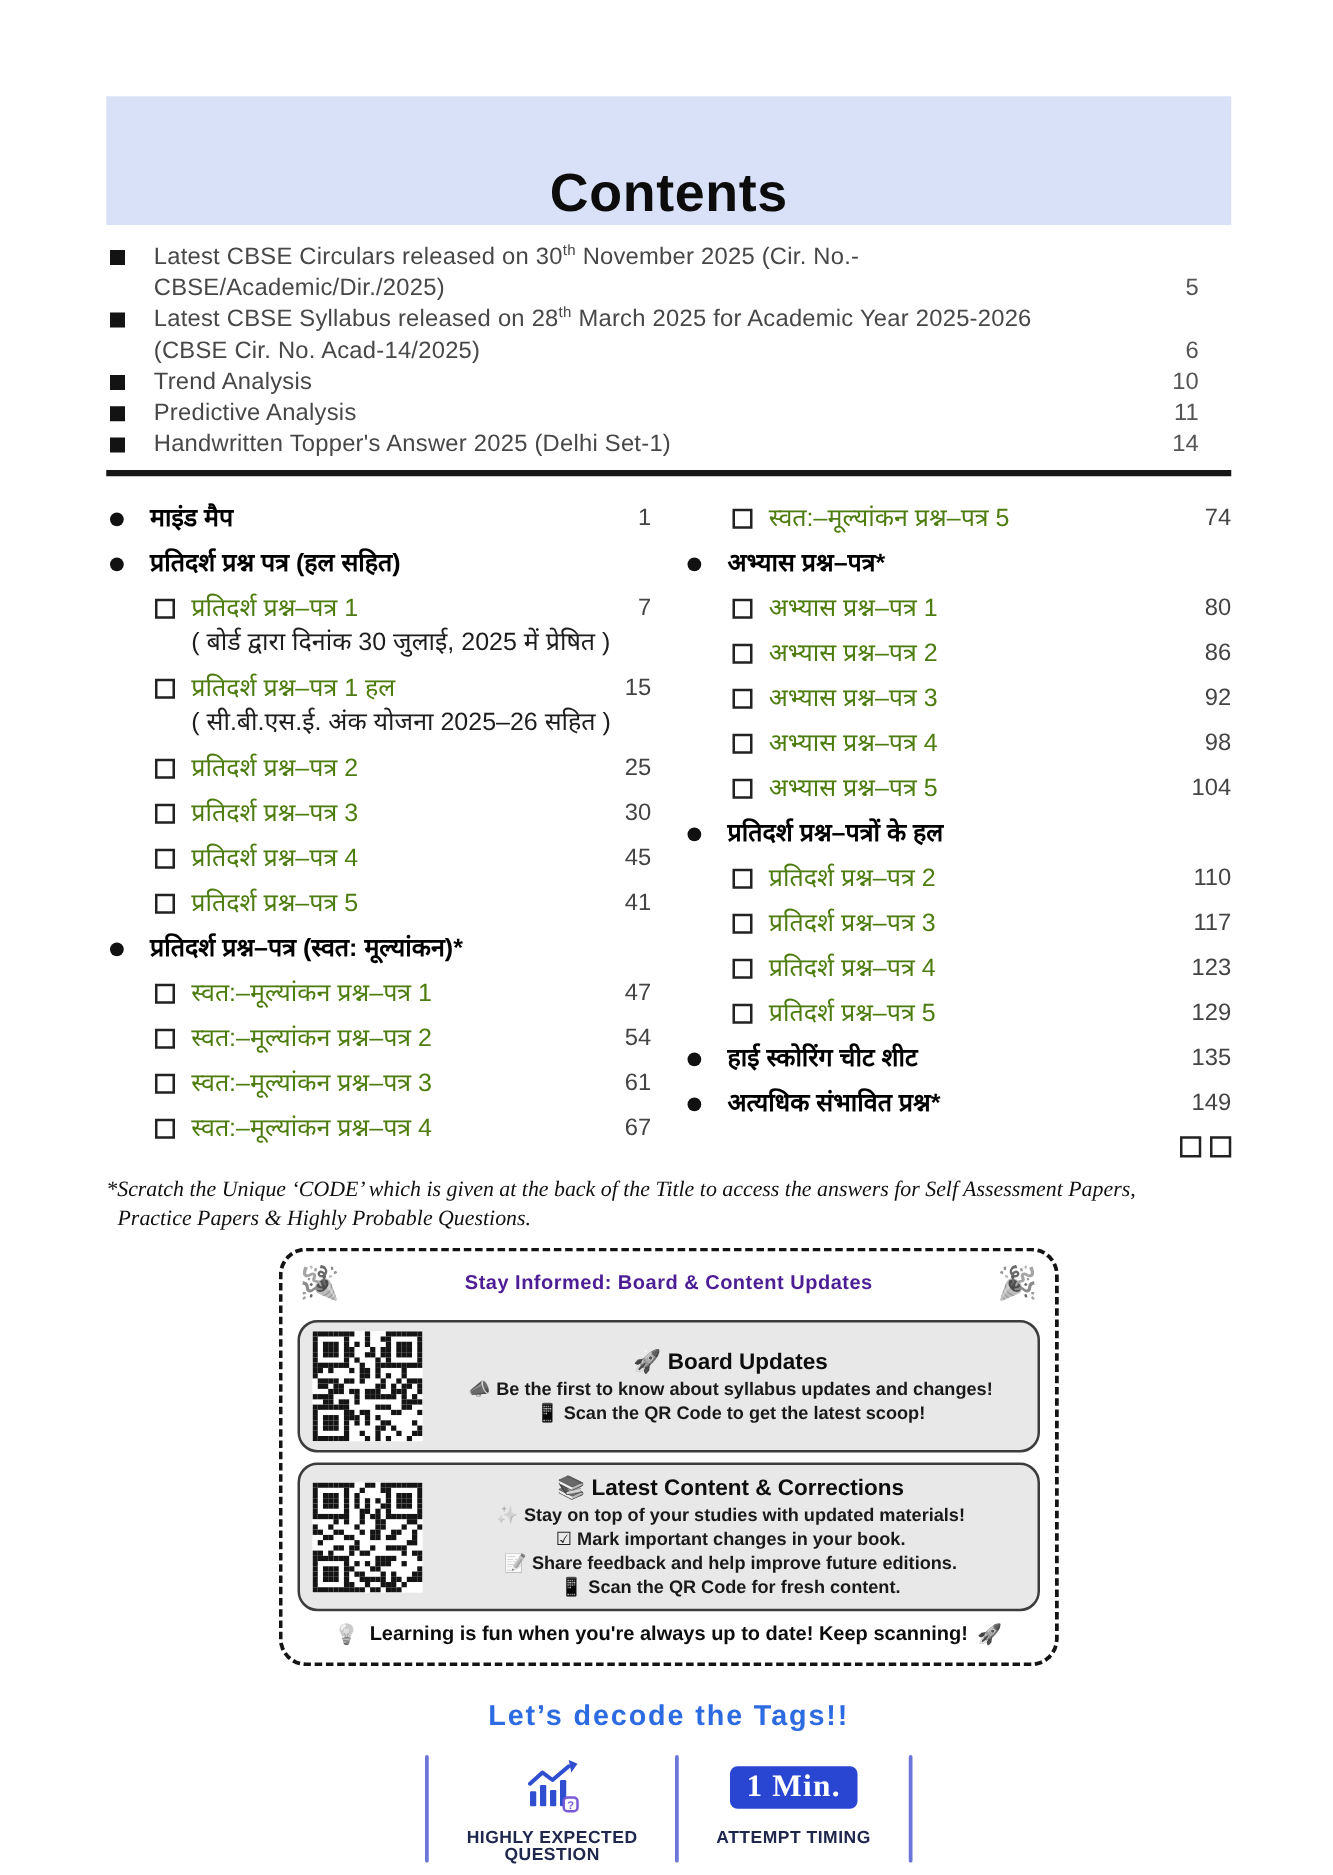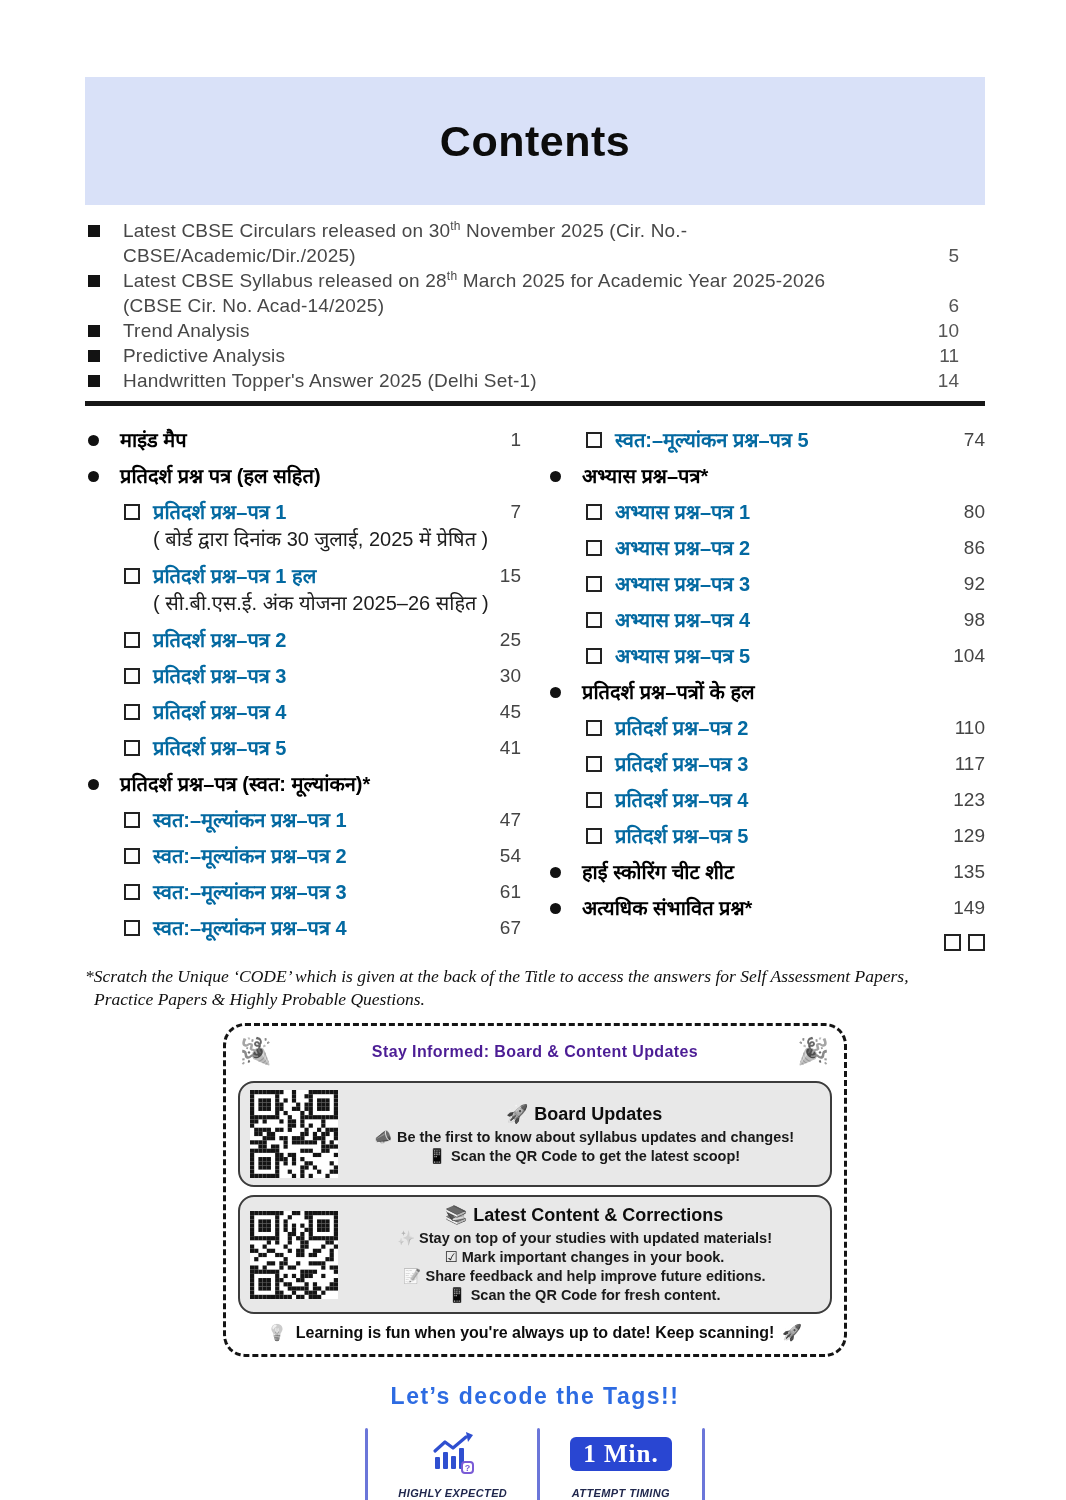--- a/index.html
+++ b/index.html
@@ -1,43 +1,43 @@
 <!DOCTYPE html>
 <html style="--header-bg: #d9e1f8; --accent-blue: #2d6be2; --badge-blue: #2946d2; --separator-blue: #6b76d9;"><head>
 <meta charset="utf-8">
 <style>
   html,body{margin:0;padding:0;background:#fff;}
   .page{position:relative;width:1066px;height:1500px;margin:0 auto;background:#fff;overflow:hidden;
         font-family:"Liberation Sans","DejaVu Sans",sans-serif;color:#222;}
   .content{margin:0 81px 0 85px;}
 
   
-  .header-bar{margin-top:77px;height:128px;background:var(--header-bg,#d9e1f8);
-              display:flex;align-items:center;justify-content:center;}
+  .header-bar{margin-top:77px;height:103px;background:var(--header-bg,#d9e1f8);
+              display:flex;align-items:flex-end;justify-content:center;}
   .header-bar h1{margin:0;font-size:43px;font-weight:700;color:#0c0c0c;letter-spacing:.5px;}
 
   
   .english-list{margin-top:13px;}
   .en-row{display:flex;align-items:flex-start;font-size:19px;line-height:25px;color:#474747;}
   .en-bullet{width:12px;height:12px;background:#131313;flex:none;margin:7px 23px 0 3px;}
   .en-main{flex:1;letter-spacing:.2px;}
   .en-main sup{font-size:12px;line-height:0;}
   .en-page{width:70px;text-align:right;color:#555;align-self:flex-end;padding-right:26px;}
 
   .rule{margin-top:8px;border-top:5px solid #171717;}
 
   
   .columns{display:flex;margin-top:10px;}
   .col-left{width:436px;}
   .col-gap{width:26px;}
   .col-right{flex:1;}
   .hi-row{display:flex;align-items:center;margin-top:12px;font-size:20px;line-height:24px;}
   .hi-dot{width:11px;height:11px;border-radius:50%;background:#111;flex:none;margin:0 21px 0 3px;}
   .hi-sq{width:12px;height:12px;border:2px solid #222;flex:none;margin:0 13px 0 39px;}
-  .hi-text{flex:1;color:#0369a1;font-weight:bold;}
+  .hi-text{flex:1;color:#4d7c0f;}
   .hi-text.bold{font-weight:700;color:#000;}
   .hi-page{min-width:40px;text-align:right;color:#444;font-size:19px;}
   .hi-sub{padding-left:68px;margin-top:2px;font-size:20px;line-height:26px;color:#1d1d1d;}
   .end-mark{display:flex;justify-content:flex-end;margin-top:14px;}
   .endsq{width:13px;height:13px;border:2px solid #222;margin-left:7px;}
 
   
   .footnote{margin-top:14px;font-family:"Liberation Serif","DejaVu Serif",serif;font-style:italic;
             font-size:17.5px;line-height:23px;color:#101010;}
   .footnote .l2{padding-left:9px;}
@@ -57,22 +57,22 @@
   .ub-line{font-size:14.5px;font-weight:600;color:#191919;line-height:19px;}
   .ub-footer{display:flex;align-items:center;justify-content:center;gap:8px;margin-top:9px;
              font-weight:700;font-size:16px;color:#0d0d0d;}
 
   
   .decode-heading{text-align:center;margin-top:26px;font-size:23px;font-weight:700;
                   letter-spacing:1.5px;color:var(--accent-blue,#2d6be2);}
   .tags-row{display:flex;justify-content:center;align-items:stretch;margin-top:18px;}
   .tag-sep{width:3px;background:var(--separator-blue,#6b76d9);border-radius:2px;}
   .tag{display:flex;flex-direction:column;align-items:center;justify-content:flex-start;padding:0 30px;}
-  .tag-label{margin-top:6px;font-size:11px;font-weight:700;color:#20274d;letter-spacing:.4px;
-             line-height:14px;text-align:center;font-style:italic;}
+  .tag-label{margin-top:6px;font-size:14px;font-weight:700;color:#20274d;letter-spacing:.4px;
+             line-height:14px;text-align:center;}
   .min-badge{background:var(--badge-blue,#2946d2);color:#fff;font-weight:700;font-size:25px;
              padding:3px 13px;border-radius:6px;letter-spacing:1px;font-family:Liberation Serif, serif;}
   .tag .icon-wrap{height:52px;display:flex;align-items:center;}
 
   .page-num{text-align:center;margin-top:34px;font-family:"Liberation Serif","DejaVu Serif",serif;
             font-size:19px;color:#111;}
 </style>
 </head>
 <body>
 

